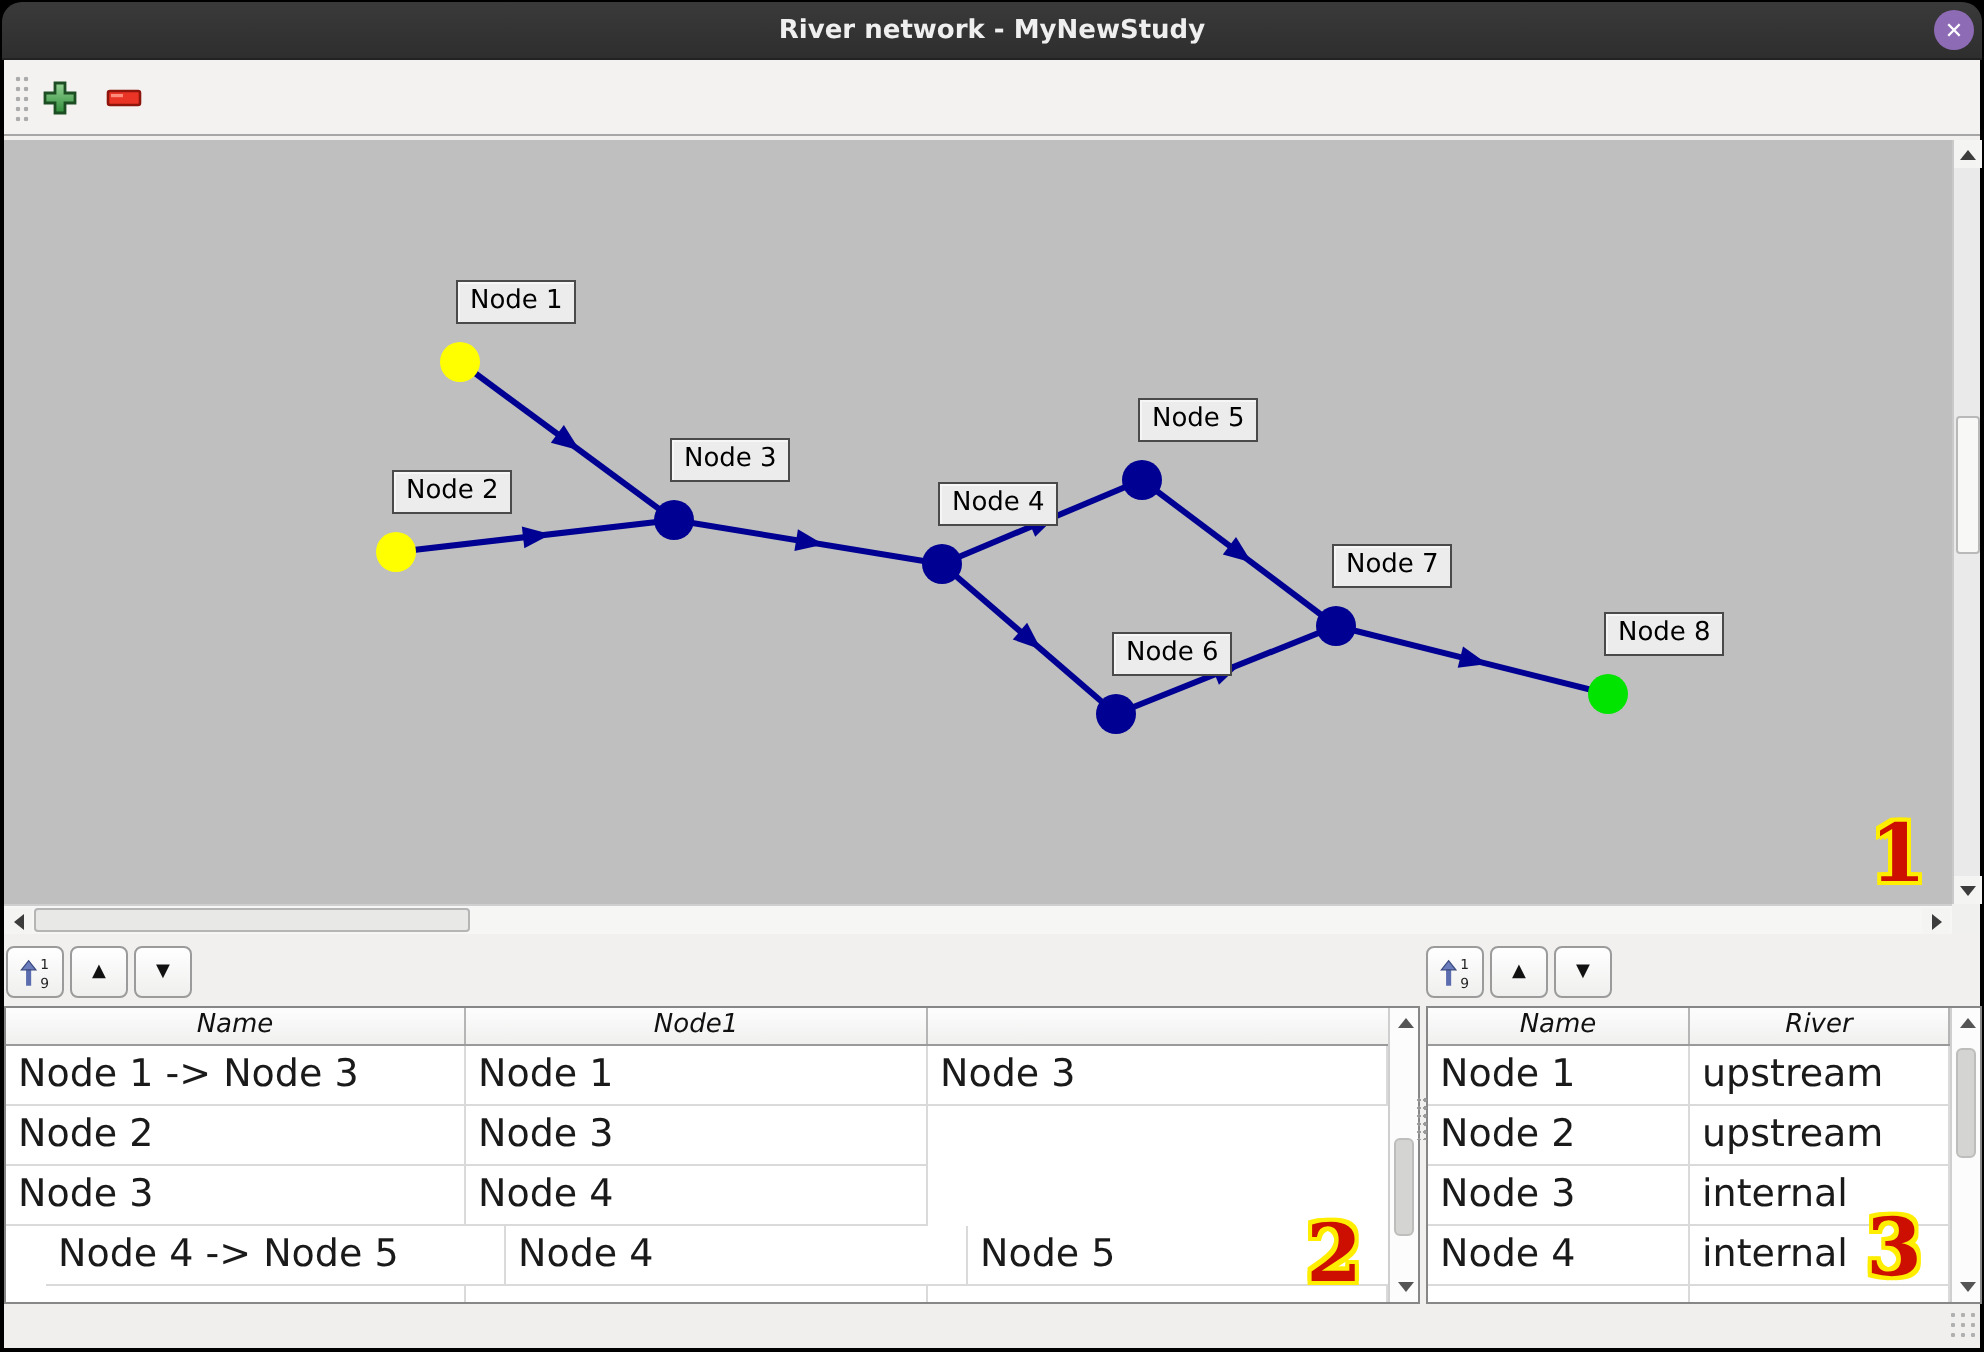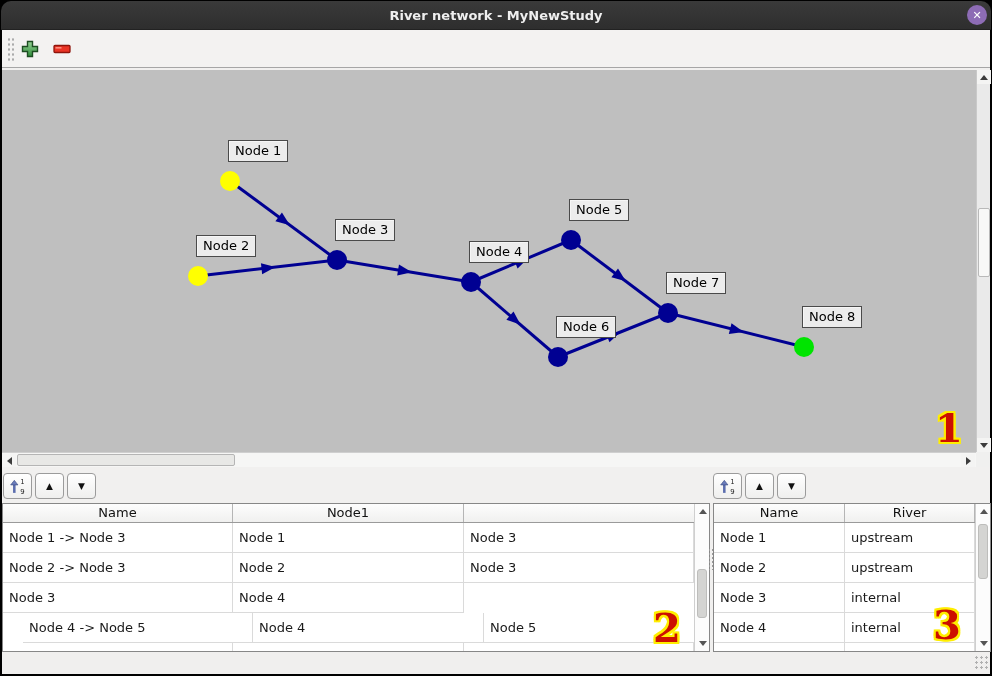--- a/index.html
+++ b/index.html
@@ -27,24 +27,24 @@
   .sb-btn{position:absolute;display:flex;align-items:center;justify-content:center;background:#f4f4f3;}
   .tri-up{width:0;height:0;border-left:4px solid transparent;border-right:4px solid transparent;border-bottom:5px solid #3c3c3c;}
   .tri-down{width:0;height:0;border-left:4px solid transparent;border-right:4px solid transparent;border-top:5px solid #3c3c3c;}
   .tri-left{width:0;height:0;border-top:4px solid transparent;border-bottom:4px solid transparent;border-right:5px solid #3c3c3c;}
   .tri-right{width:0;height:0;border-top:4px solid transparent;border-bottom:4px solid transparent;border-left:5px solid #3c3c3c;}
   .corner{position:absolute;left:974px;top:422px;width:14px;height:15px;background:#f0f0ef;}
 
   
   .panel-btn{position:absolute;width:29px;height:26px;top:443px;border:1px solid #9b9b9b;border-radius:4px;background:linear-gradient(#ffffff,#efefee);display:flex;align-items:center;justify-content:center;font-size:9px;color:#111;}
   .table{position:absolute;top:473px;height:149px;background:#fff;border:1px solid #878787;overflow:hidden;}
-  .thead{display:grid;height:19px;background:linear-gradient(#fdfdfd,#f0f0ef);border-bottom:1px solid #9a9a9a;}
+  .thead{display:grid;height:19px;background:linear-gradient(#fdfdfd,#f0f0ef);border-bottom:1px solid #9a9a9a;font-style:italic;}
   .th{font-size:13px;color:#111;text-align:center;line-height:18px;border-right:1px solid #b5b5b5;overflow:hidden;}
   .tr{display:grid;height:30px;background:#fff;}
-  .td{font-size:13px;color:#1a1a1a;line-height:29px;padding-left:6px;border-right:1px solid #dadada;border-bottom:1px solid #dadada;overflow:hidden;white-space:nowrap;}
+  .td{font-size:19px;color:#1a1a1a;line-height:29px;padding-left:6px;border-right:1px solid #dadada;border-bottom:1px solid #dadada;overflow:hidden;white-space:nowrap;}
   .tsb{position:absolute;right:0;top:0;bottom:0;width:15px;background:#fcfcfc;border-left:1px solid #cfcfcf;}
   .tsb .thumb{position:absolute;left:2px;width:10px;background:#d4d4d2;border:1px solid #bdbdbb;border-radius:3px;}
   .splitter-grip{position:absolute;left:706px;top:518px;width:6px;height:22px;background-image:radial-gradient(circle,#9a9a9a 0.8px,transparent 1px);background-size:3px 4px;}
   .statusbar{position:absolute;left:0;top:622px;width:988px;height:22px;background:#f0efee;}
   .resize-grip{position:absolute;left:973px;top:626px;width:14px;height:14px;background-image:radial-gradient(circle,#b0b0b0 1px,transparent 1.2px);background-size:5px 5px;background-position:bottom right;}
 
   .annotation{position:absolute;transform:translate(-50%,-50%);font-family:"DejaVu Serif",serif;font-weight:bold;font-size:40px;color:#cc0f00;
     text-shadow:-2px -2px 0 #ffee00,2px -2px 0 #ffee00,-2px 2px 0 #ffee00,2px 2px 0 #ffee00,0 -2px 0 #ffee00,0 2px 0 #ffee00,-2px 0 0 #ffee00,2px 0 0 #ffee00;}
 </style>
 </head>
@@ -165,21 +165,20 @@
           <div class="th">Name</div>
           <div class="th">Node1</div>
         </div>
       <div id="links-body">
           <div class="tr" style="grid-template-columns: 230px 231px 230px;">
             <div class="td">Node 1 -&gt; Node 3</div>
             <div class="td">Node 1</div>
             <div class="td">Node 3</div>
           </div>
           <div class="tr" style="grid-template-columns: 230px 231px 230px;">
-            <div class="td">Node 2 -&gt; Node 3</div>
             <div class="td">Node 2</div>
             <div class="td">Node 3</div>
           </div>
           <div class="tr" style="grid-template-columns: 230px 231px 230px;">
             <div class="td">Node 3</div>
             <div class="td">Node 4</div>
           </div>
           <div class="tr" style="grid-template-columns: 230px 231px 230px; padding-left: 20px;">
             <div class="td">Node 4 -&gt; Node 5</div>
             <div class="td">Node 4</div>

